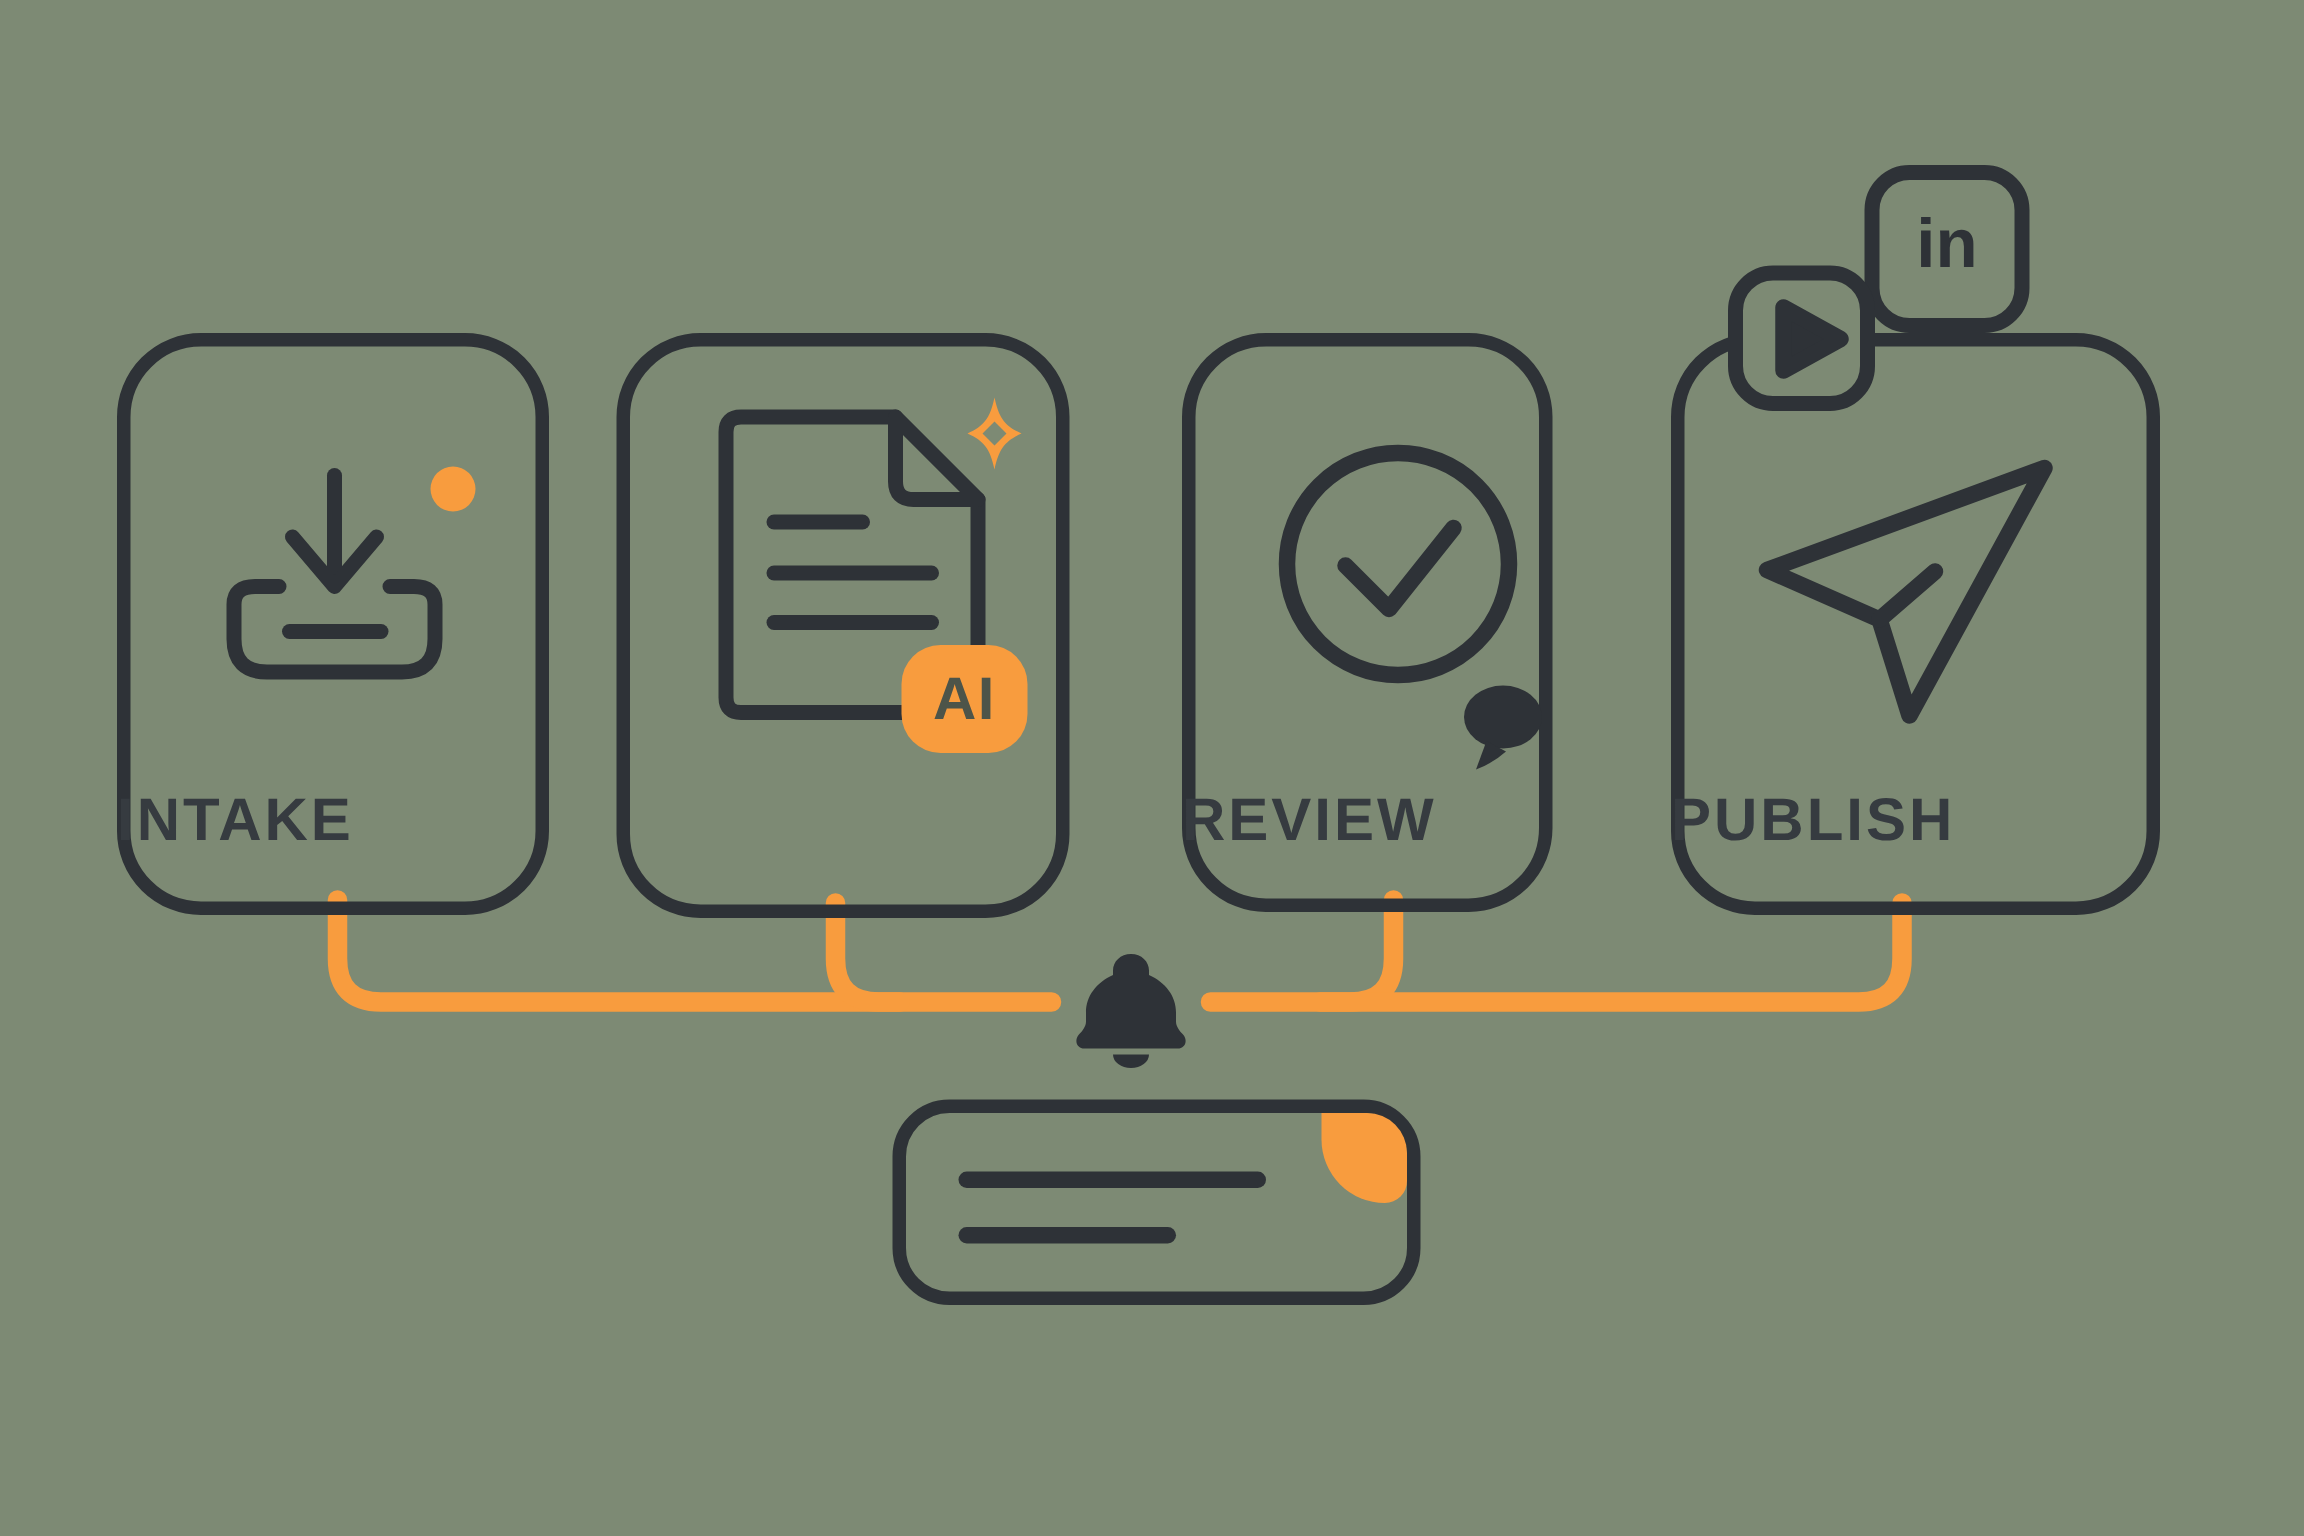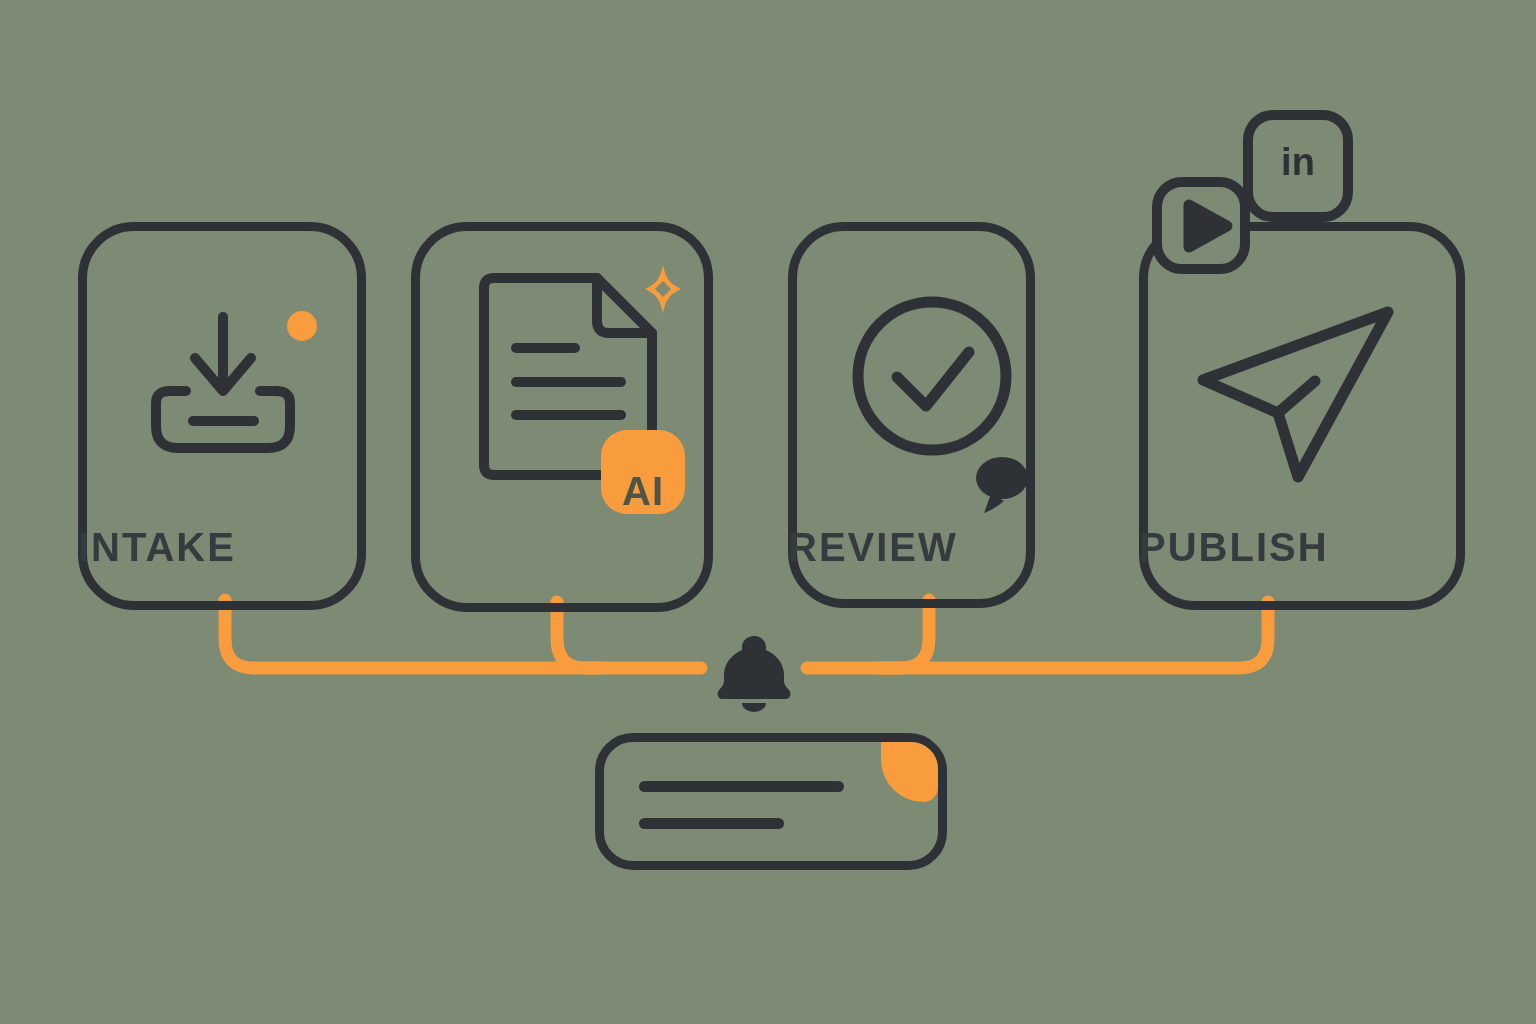--- a/index.html
+++ b/index.html
@@ -13,45 +13,45 @@
   html,body{width:1536px;height:1024px;background:var(--background);}
   body{font-family:"Liberation Sans",sans-serif;}
   .canvas{position:relative;width:1536px;height:1024px;background:var(--background);overflow:hidden;}
 
   svg.overlay{position:absolute;left:0;top:0;z-index:0;}
 
   .card{position:absolute;border:9px solid var(--ink);border-radius:56px;z-index:1;background:transparent;}
   .card-intake {left:78px;  top:222px; width:288px; height:388px;}
   .card-ai     {left:411px; top:222px; width:302px; height:390px;}
   .card-review {left:788px; top:222px; width:247px; height:386px;}
-  .card-publish{left:1114px;top:222px; width:326px; height:388px;margin-left:25px;}
+  .card-publish{left:1114px;top:222px; width:326px; height:388px;}
 
   .card-icon{position:absolute;left:-9px;top:-9px;}
 
   .card-label{
     position:absolute;left:-9px;top:296px;width:calc(100% + 18px);
     text-align:left;font-size:40px;font-weight:700;letter-spacing:2px;
     color:var(--label);line-height:40px;white-space:nowrap;
   }
 
   .ai-badge{
-    position:absolute;left:601px;top:430px;width:84px;height:84px;
+    position:absolute;left:601px;top:430px;width:84px;height:72px;
     background:var(--accent);border-radius:26px;z-index:2;
-    display:flex;align-items:flex-end;justify-content:center;
+    display:flex;align-items:center;justify-content:center;
     font-size:40px;font-weight:700;color:var(--ai_text);letter-spacing:1px;
   }
 
   .platform-badge{
     position:absolute;border:10px solid var(--ink);border-radius:30px;
     background:var(--background);
   }
   .linkedin-badge{
     left:1243px;top:110px;width:110px;height:112px;z-index:3;
     display:flex;align-items:center;justify-content:center;
-    font-size:38px;font-weight:700;color:var(--ink);padding-bottom:8px;
+    font-size:46px;font-weight:700;color:var(--ink);padding-bottom:8px;
   }
   .play-badge{left:1152px;top:177px;width:98px;height:97px;z-index:4;}
   .play-badge svg{position:absolute;left:-10px;top:-10px;}
 
   .summary-card{
     position:absolute;left:595px;top:733px;width:352px;height:137px;
     border:9px solid var(--ink);border-radius:38px;z-index:1;background:transparent;
   }
   .summary-fold{
     position:absolute;right:0;top:0;width:57px;height:60px;

